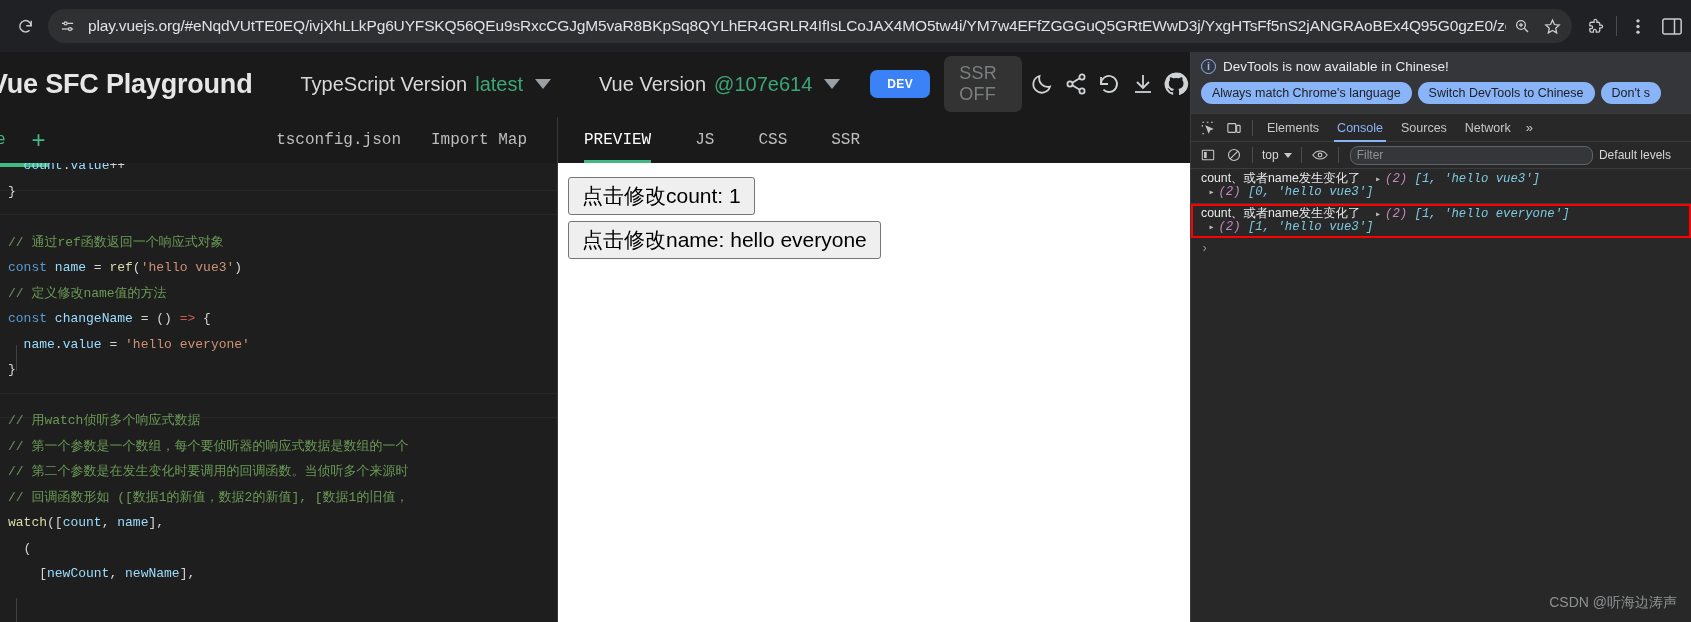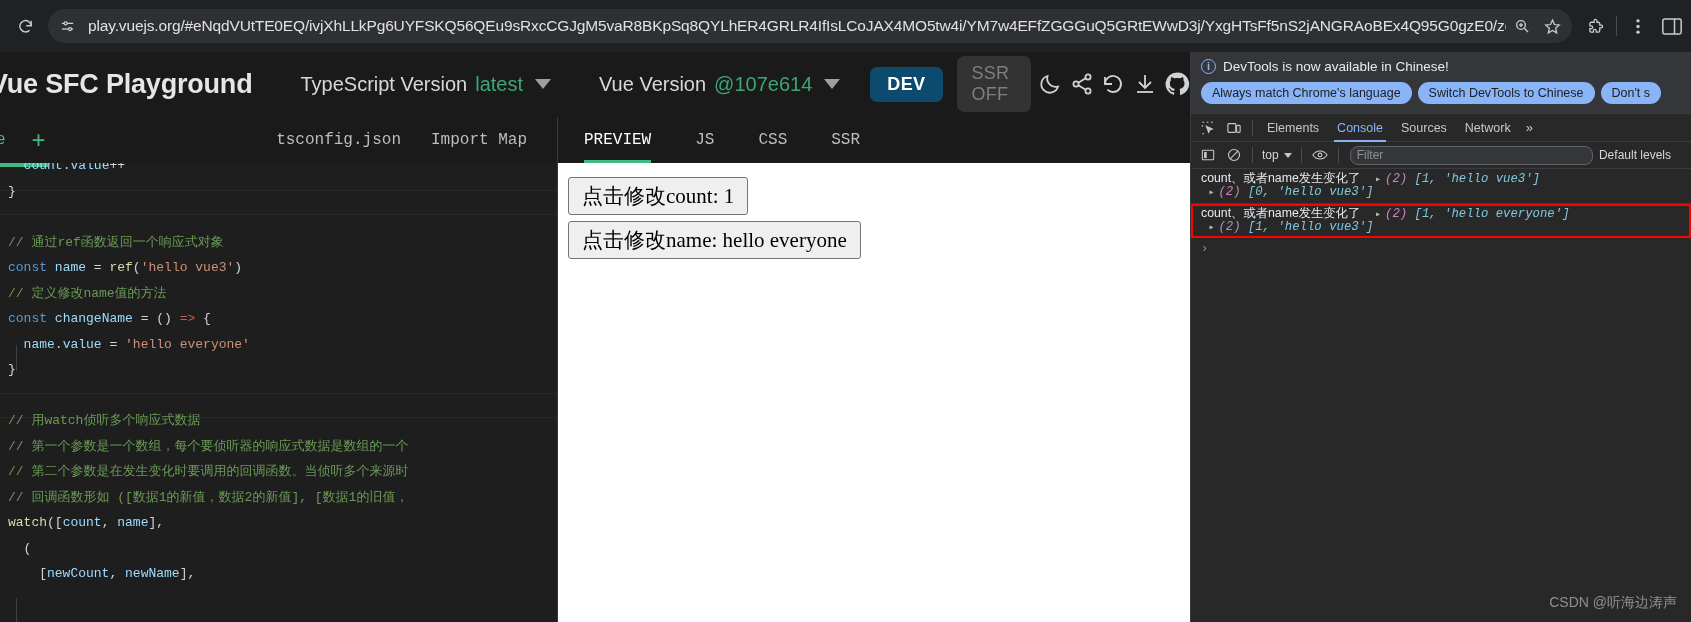--- a/index.html
+++ b/index.html
@@ -64,21 +64,21 @@
     display: flex; align-items: center; margin-left: 48px; white-space: nowrap;
   }
   .version-label { color: #d8d8d8; font-size: 20px; }
   .version-value { color: #3ba776; font-size: 20px; margin-left: 8px; }
   .caret {
     display: inline-block; margin-left: 12px;
     border-left: 8px solid transparent; border-right: 8px solid transparent;
     border-top: 10px solid #9aa0a3;
   }
   .dev-badge {
-    margin-left: 30px; background: #0c4a6e; color: #ffffff; font-size: 18px;
+    margin-left: 30px; background: #3b82f6; color: #ffffff; font-size: 12px;
     font-weight: 700; padding: 7px 17px; border-radius: 7px; letter-spacing: 0.4px;
   }
   .ssr-badge {
     margin-left: 14px; background: #333333; color: #7c7f81; font-size: 18px;
     font-weight: 400; padding: 7px 15px; border-radius: 7px; letter-spacing: 0.3px;
   }
   .hicon {
     width: 46px; height: 46px; display: flex; align-items: center;
     justify-content: center; color: #d0d3d5; margin-left: 6px;
   }
@@ -145,21 +145,21 @@
     border-top: 1px solid #282828; border-bottom: 1px solid #282828;
   }
 
   .preview {
     flex: 1; background: #ffffff; position: relative; overflow: hidden;
   }
   .prev-inner { padding: 14px 0 0 10px; }
   .vbtn {
     display: block; background: #efefef; border: 1px solid #767676;
     border-radius: 3px; font-size: 21px; color: #000000; padding: 4px 13px;
-    margin-bottom: 6px; font-family: Liberation Serif, serif;
+    margin-bottom: 6px; font-family: Liberation Sans, sans-serif;
     cursor: pointer;
   }
 
   
   .devtools {
     position: absolute; left: 1190px; top: 52px; width: 501px; height: 570px;
     background: #282828; border-left: 1px solid #3b3b3b;
     display: flex; flex-direction: column;
     font-family: "Liberation Sans", sans-serif;
   }

